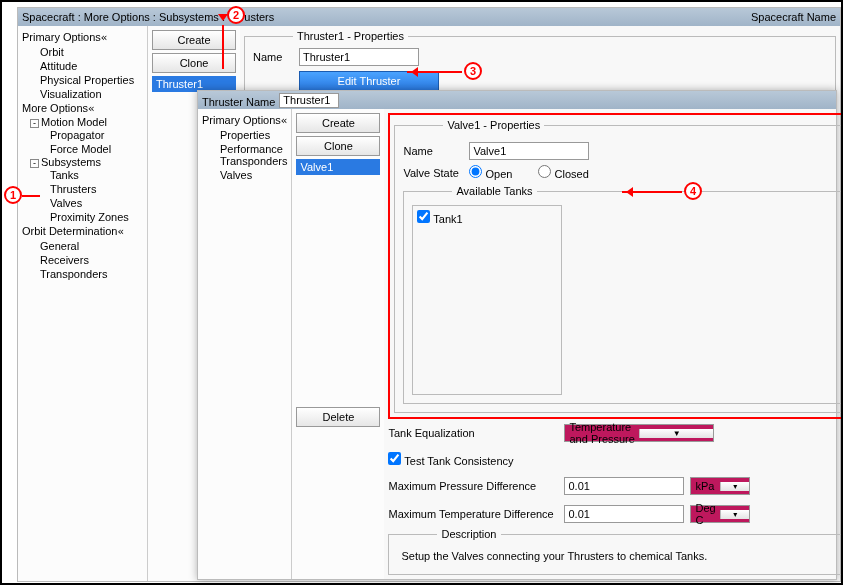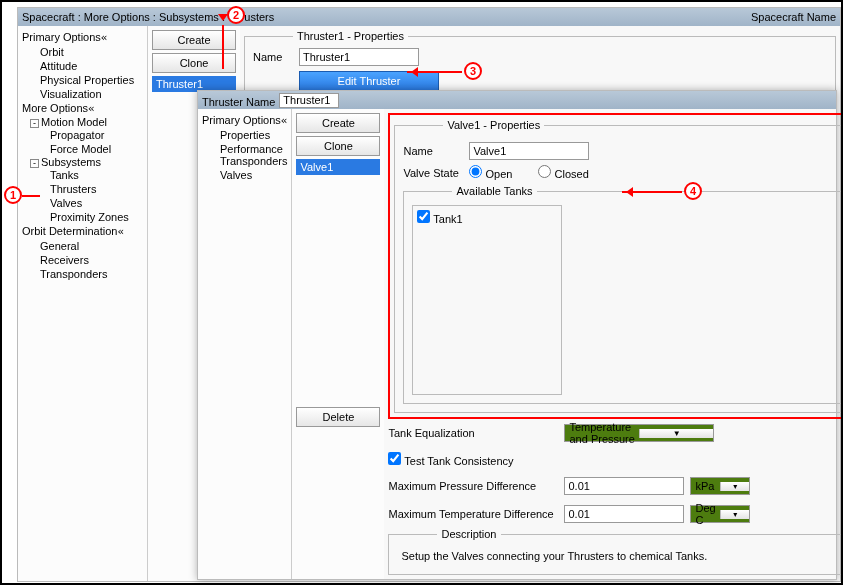--- a/index.html
+++ b/index.html
@@ -30,21 +30,21 @@
   .win2 { left: 195px; top: 88px; width: 640px; height: 490px; box-shadow: 0 0 8px rgba(0,0,0,.3); }
   .body2 { display: flex; height: calc(100% - 18px); }
   .tree2 { width: 130px; padding: 4px 2px; background: #fcfcfc; border-right: 1px solid #ccc; }
   .mid2 { width: 96px; padding: 4px; background: #fcfcfc; }
   .right2 { flex: 1; padding: 4px 8px 4px 4px; display: flex; flex-direction: column; }
   .redbox { border: 2px solid red; padding: 4px; }
   .tanks { border: 1px solid #bbb; height: 190px; padding: 4px; margin-top: 2px; }
   .formrow { display: flex; align-items: center; gap: 6px; margin: 5px 0; }
   .formrow .lbl { width: 170px; }
   .formrow input[type=text] { width: 120px; height: 18px; border: 1px solid #999; padding: 0 3px; }
-  .combo { border: 1px solid #999; height: 18px; display: inline-flex; align-items: center; background: #4d7c0f; }
+  .combo { border: 1px solid #999; height: 18px; display: inline-flex; align-items: center; background: #be185d; }
   .combo span { padding: 0 4px; flex: 1; }
   .combo .dd { width: 14px; text-align: center; border-left: 1px solid #bbb; background: linear-gradient(#fff,#e4e4e4); font-size: 8px; }
   .btnrow { display: flex; gap: 10px; margin-top: 8px; justify-content: center; }
   .btnrow .btn { width: 72px; margin: 0; }
   .callout { position: absolute; width: 18px; height: 18px; border: 2px solid red; border-radius: 50%; background: #fff; color: red; font-weight: bold; text-align: center; line-height: 15px; z-index: 100; font-size: 11px; }
   .arrow { position: absolute; z-index: 99; }
   .arrow.right::after { content:''; position:absolute; right:-1px; top:-4px; border:5px solid transparent; border-left:7px solid red; }
   .arrow.left::after { content:''; position:absolute; left:-1px; top:-4px; border:5px solid transparent; border-right:7px solid red; }
   .arrow .line { position:absolute; top:0; height:2px; background:red; }
   .arrow.down::after { content:''; position:absolute; bottom:-1px; left:-4px; border:5px solid transparent; border-top:7px solid red; }

